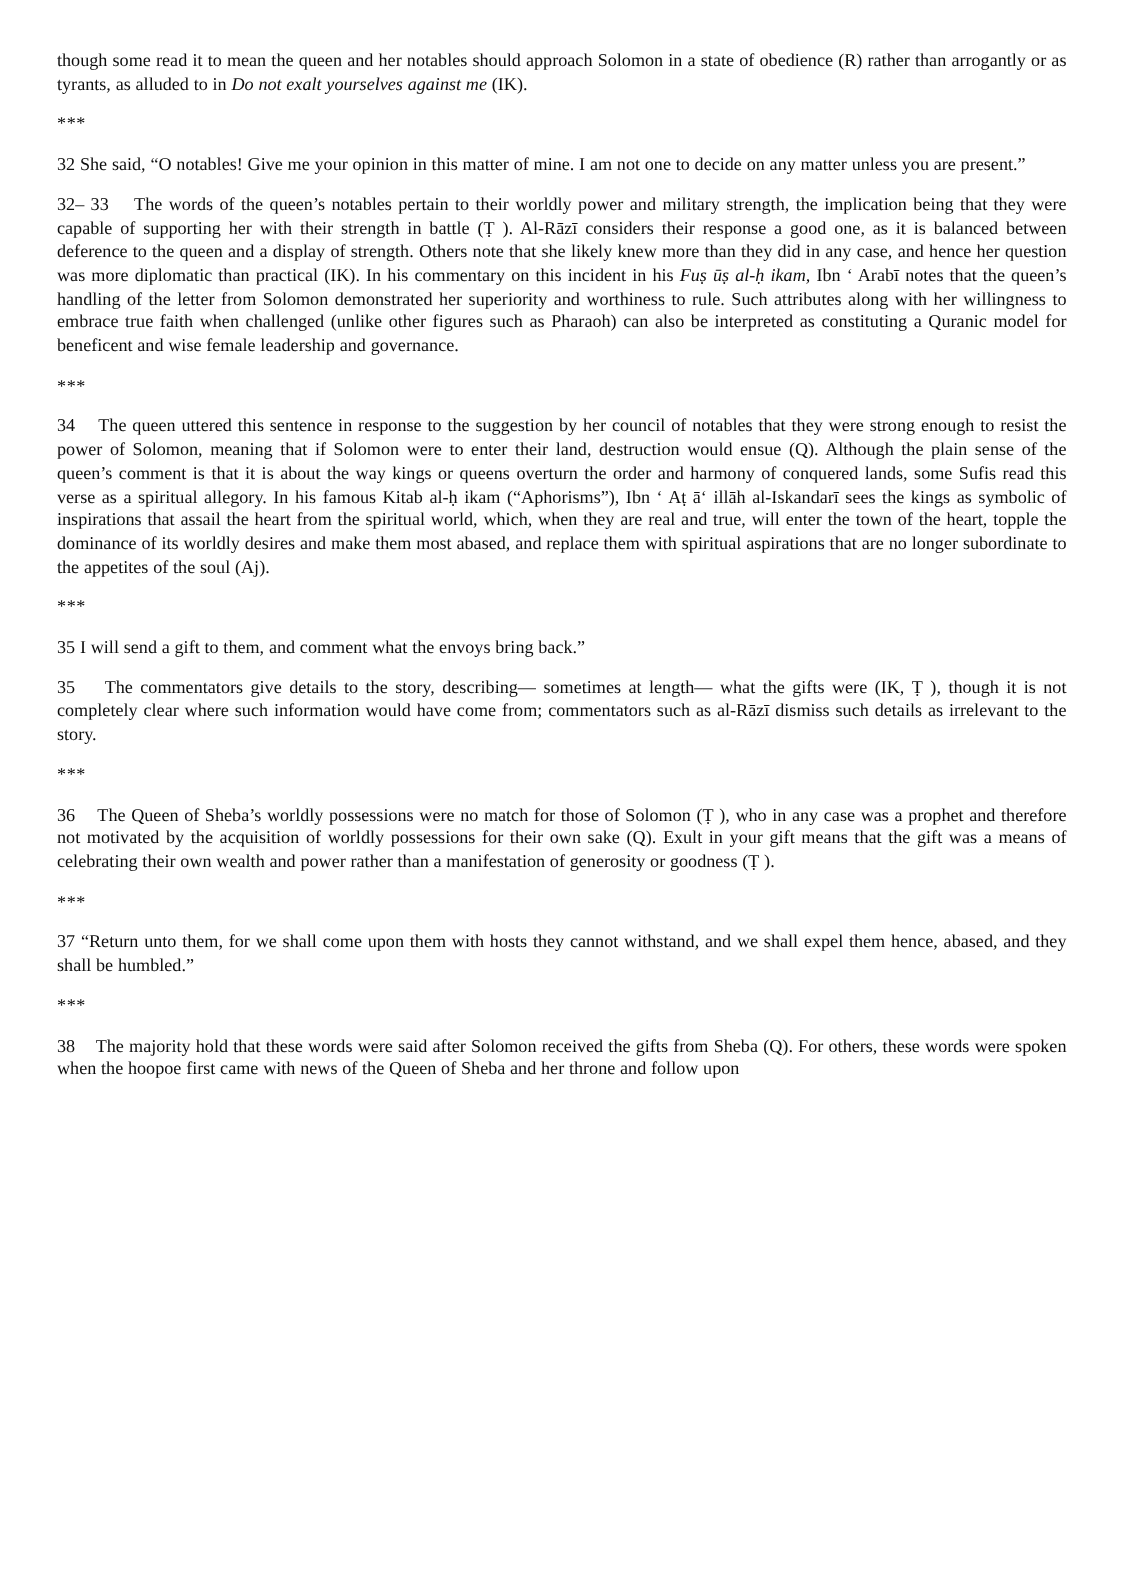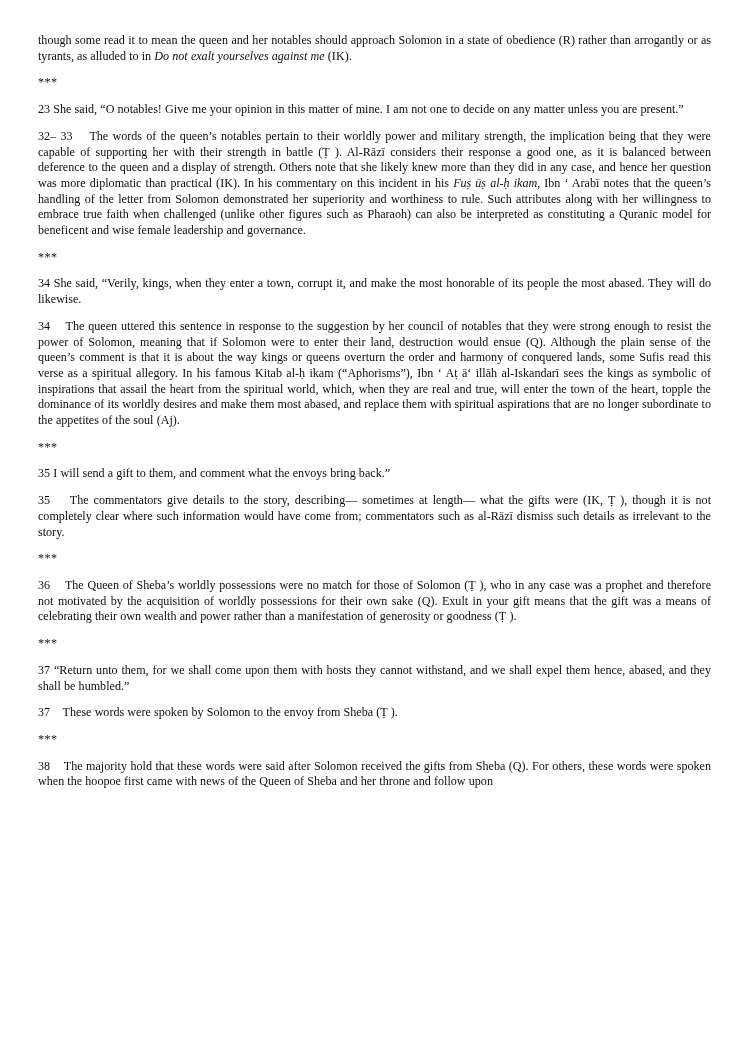--- a/index.html
+++ b/index.html
@@ -61,47 +61,45 @@
 </head>
 <body>
 
 <div class="page">
   <div class="text-column">
 
     <p class="para"><span>though some read it to mean the queen and her notables should approach Solomon in a state of obedience (R) rather than arrogantly or as tyrants, as alluded to in </span><em>Do not exalt yourselves against me</em><span> (IK).</span></p>
 
     <p class="sep">***</p>
 
-    <p class="para verse"><span class="vnum">23</span><span> </span><span>She said, “O notables! Give me your opinion in this matter of mine. I am not one to decide on any matter unless you are present.”</span></p>
+    <p class="para verse"><span class="vnum">32</span><span> </span><span>She said, “O notables! Give me your opinion in this matter of mine. I am not one to decide on any matter unless you are present.”</span></p>
 
 
     <p class="para commentary"><span class="cnum">32– 33</span><span>&nbsp;&nbsp;&nbsp; </span><span>The words of the queen’s notables pertain to their worldly power and military strength, the implication being that they were capable of supporting her with their strength in battle (Ṭ ). Al-Rāzī considers their response a good one, as it is balanced between deference to the queen and a display of strength. Others note that she likely knew more than they did in any case, and hence her question was more diplomatic than practical (IK). In his commentary on this incident in his </span><em>Fuṣ ūṣ al-ḥ ikam,</em><span> Ibn ʻ Arabī notes that the queen’s handling of the letter from Solomon demonstrated her superiority and worthiness to rule. Such attributes along with her willingness to embrace true faith when challenged (unlike other figures such as Pharaoh) can also be interpreted as constituting a Quranic model for beneficent and wise female leadership and governance.</span></p>
 
     <p class="sep">***</p>
 
-    <p class="para verse"><span class="vnum">34</span><span> </span><span>She said, “Verily, kings, when they enter a town, corrupt it, and make the most honorable of its people the most abased. They will do likewise.</span></p>
 
     <p class="para commentary"><span class="cnum">34</span><span>&nbsp;&nbsp;&nbsp; </span><span><span>The queen uttered this sentence in response to the suggestion by her council of notables that they were strong enough to resist the power of Solomon, meaning that if Solomon were to enter their land, destruction would ensue (Q). Although the plain sense of the queen’s comment is that it is about the way kings or queens overturn the order and harmony of conquered lands, some Sufis read this verse as a spiritual allegory. In his famous </span><span class="it">Kitab al-ḥ ikam</span><span> (“Aphorisms”), Ibn ʻ Aṭ āʻ illāh al-Iskandarī sees the </span><span class="it">kings</span><span> as symbolic of inspirations that assail the heart from the spiritual world, which, when they are real and true, will enter the </span><span class="it">town</span><span> of the heart, topple the dominance of its worldly desires and make them </span><span class="it">most abased,</span><span> and replace them with spiritual aspirations that are no longer subordinate to the appetites of the soul (Aj).</span></span></p>
 
     <p class="sep">***</p>
 
     <p class="para verse"><span class="vnum">35</span><span> </span><span>I will send a gift to them, and comment what the envoys bring back.”</span></p>
 
     <p class="para commentary"><span class="cnum">35</span><span>&nbsp;&nbsp;&nbsp; </span><span>The commentators give details to the story, describing— sometimes at length— what the gifts were (IK, Ṭ ), though it is not completely clear where such information would have come from; commentators such as al-Rāzī dismiss such details as irrelevant to the story.</span></p>
 
     <p class="sep">***</p>
 
 
     <p class="para commentary"><span class="cnum">36</span><span>&nbsp;&nbsp;&nbsp; </span><span><span>The Queen of Sheba’s worldly possessions were no match for those of Solomon (Ṭ ), who in any case was a prophet and therefore not motivated by the acquisition of worldly possessions for their own sake (Q). </span><span class="it">Exult in your gift</span><span> means that the gift was a means of celebrating their own wealth and power rather than a manifestation of generosity or goodness (Ṭ ).</span></span></p>
 
     <p class="sep">***</p>
 
     <p class="para verse"><span class="vnum">37</span><span> </span><span>“Return unto them, for we shall come upon them with hosts they cannot withstand, and we shall expel them hence, abased, and they shall be humbled.”</span></p>
 
-    <p class="para commentary"><span class="cnum">37</span><span>&nbsp;&nbsp;&nbsp; </span><span>These words were spoken by Solomon to the envoy from Sheba (Ṭ ).</span></p>
 
     <p class="sep">***</p>
 
 
     <p class="para commentary last"><span class="cnum">38</span><span>&nbsp;&nbsp;&nbsp; </span><span>The majority hold that these words were said after Solomon received the gifts from Sheba (Q). For others, these words were spoken when the hoopoe first came with news of the Queen of Sheba and her throne and follow upon</span></p>
 
   </div>
 </div>
 
 </body></html>

